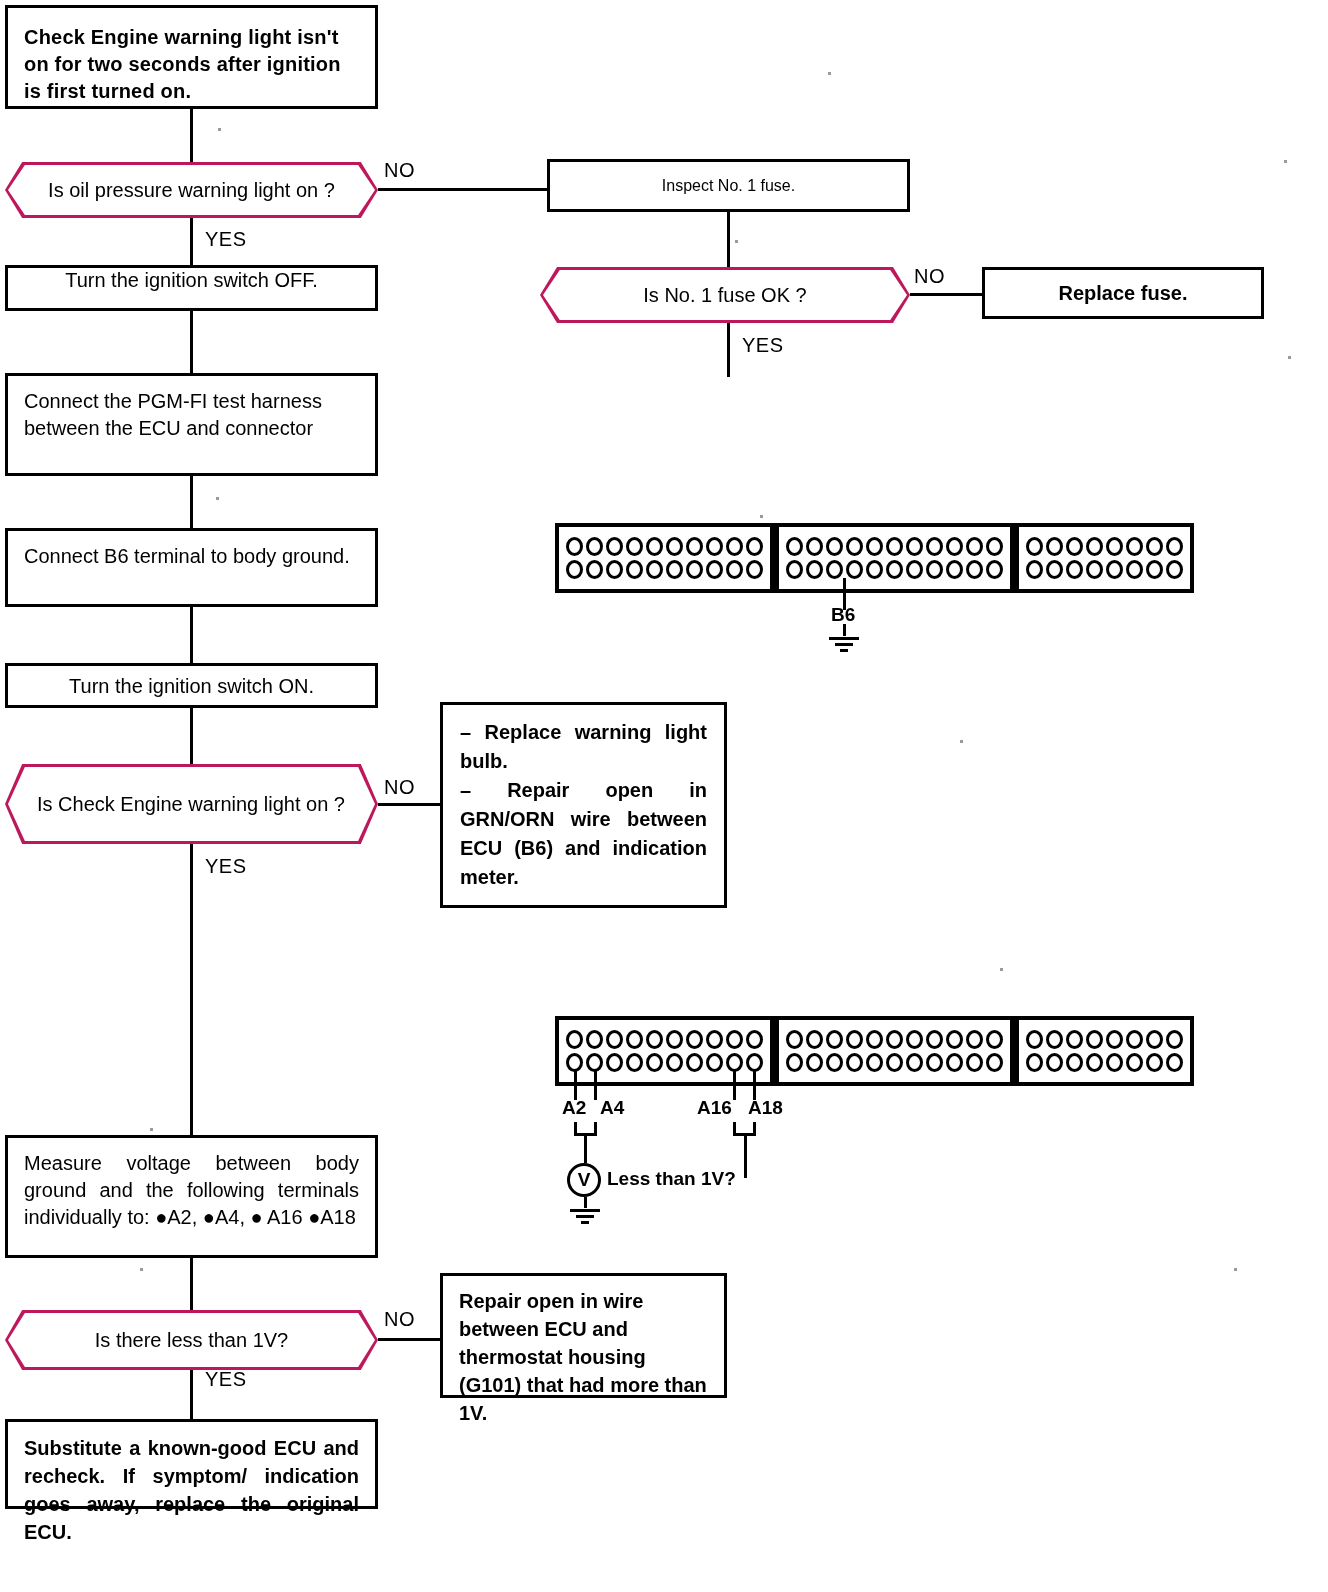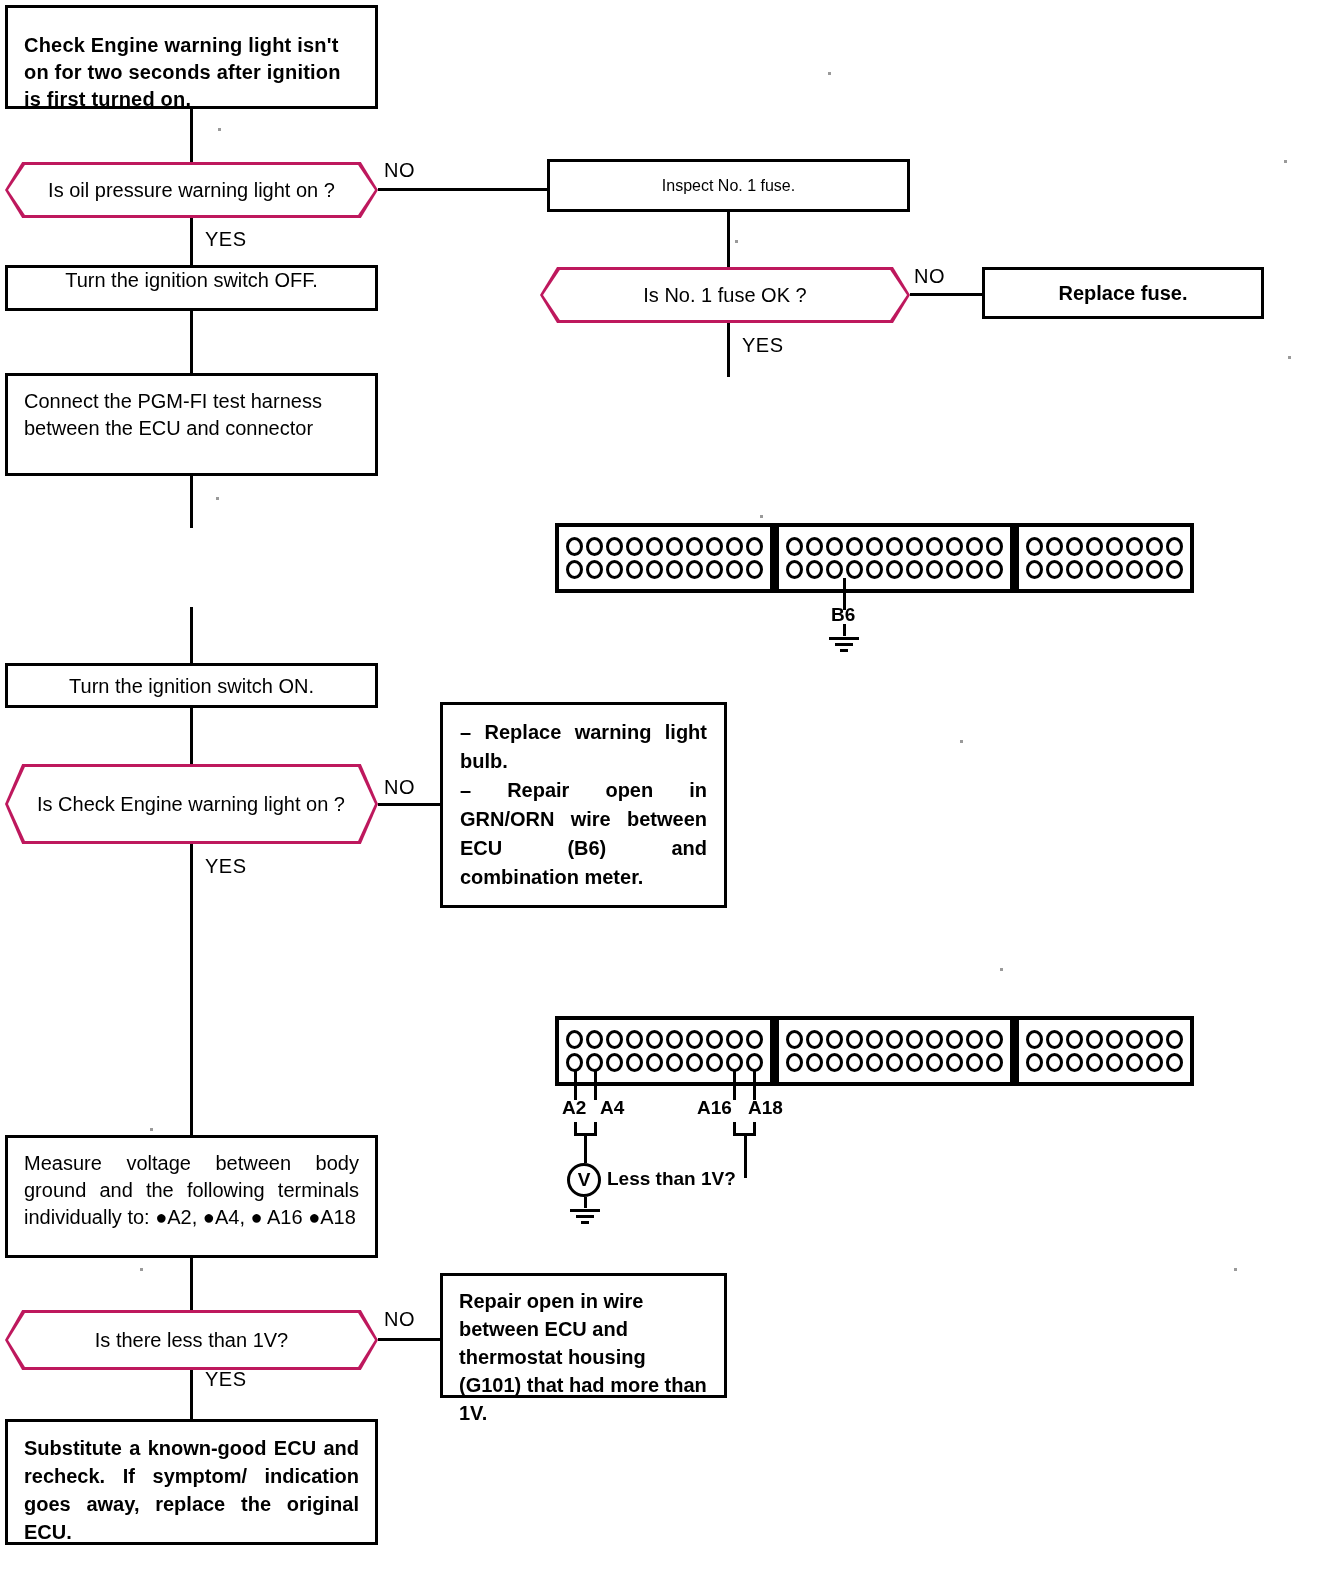--- a/index.html
+++ b/index.html
@@ -193,21 +193,21 @@
   <div class="speck" style="left:735px;top:240px;"></div>
   <div class="speck" style="left:1288px;top:356px;"></div>
   <div class="speck" style="left:216px;top:497px;"></div>
   <div class="speck" style="left:760px;top:515px;"></div>
   <div class="speck" style="left:960px;top:740px;"></div>
   <div class="speck" style="left:1000px;top:968px;"></div>
   <div class="speck" style="left:150px;top:1128px;"></div>
   <div class="speck" style="left:140px;top:1268px;"></div>
   <div class="speck" style="left:1234px;top:1268px;"></div>
 
-  <div class="box bold" style="left:5px;top:5px;width:373px;height:104px;padding:24px 16px 10px 16px;font-size:20px;line-height:27px;letter-spacing:.2px;">
+  <div class="box bold" style="left:5px;top:5px;width:373px;height:104px;padding:24px 16px 10px 16px;font-size:20px;line-height:27px;letter-spacing:.2px;align-items:center;">
     <span class="txt">Check Engine warning light isn't on for two seconds after ignition is first turned on.</span>
   </div>
 
   <div class="vline" style="left:190px;top:109px;height:53px;"></div>
 
   <div class="hex center" style="left:5px;top:162px;width:373px;height:56px;font-size:20px;line-height:24px;">
     <div class="inner"></div>
     <span class="htxt">Is oil pressure warning light on ?</span>
   </div>
 
@@ -222,20 +222,23 @@
   </div>
 
   <div class="vline" style="left:190px;top:311px;height:62px;"></div>
 
   <div class="box" style="left:5px;top:373px;width:373px;height:103px;padding:12px 16px;font-size:20px;line-height:27px;">
     <span class="txt">Connect the PGM-FI test harness between the ECU and connector</span>
   </div>
 
   <div class="vline" style="left:190px;top:476px;height:52px;"></div>
 
+  <div class="box justify" style="left:5px;top:528px;width:373px;height:79px;padding:12px 16px;font-size:20px;line-height:27px;">
+    <span class="txt">Connect B6 terminal to body ground.</span>
+  </div>
 
   <div class="vline" style="left:190px;top:607px;height:56px;"></div>
 
   <div class="box center" style="left:5px;top:663px;width:373px;height:45px;padding:0 14px;align-items:center;font-size:20px;line-height:24px;">
     <span class="txt">Turn the ignition switch ON.</span>
   </div>
 
   <div class="vline" style="left:190px;top:708px;height:56px;"></div>
 
   <div class="hex left" style="left:5px;top:764px;width:373px;height:80px;font-size:20px;line-height:27px;">
@@ -259,21 +262,21 @@
     <div class="inner"></div>
     <span class="htxt">Is there less than 1V?</span>
   </div>
 
   <div class="hline" style="left:378px;top:1338px;width:62px;"></div>
   <div class="branch-label" style="left:384px;top:1308px;">NO</div>
 
   <div class="vline" style="left:190px;top:1366px;height:53px;"></div>
   <div class="branch-label" style="left:205px;top:1368px;">YES</div>
 
-  <div class="box bold justify" style="left:5px;top:1419px;width:373px;height:126px;padding:12px 16px;font-size:20px;line-height:28px;">
+  <div class="box bold justify" style="left:5px;top:1419px;width:373px;height:90px;padding:12px 16px;font-size:20px;line-height:28px;">
     <span class="txt">Substitute a known-good ECU and recheck. If symptom/ indication goes away, replace the original ECU.</span>
   </div>
 
   <div class="box center" style="left:547px;top:159px;width:363px;height:53px;padding:0 14px;align-items:center;font-size:16px;line-height:24px;">
     <span class="txt">Inspect No. 1 fuse.</span>
   </div>
 
   <div class="vline" style="left:727px;top:212px;height:55px;"></div>
 
   <div class="hex center" style="left:540px;top:267px;width:370px;height:56px;font-size:20px;line-height:24px;">
@@ -375,21 +378,21 @@
   <div class="pinlabel" style="left:831px;top:604px;">B6</div>
   <div class="lead" style="left:843px;top:624px;height:12px;"></div>
   <div class="gnd" style="left:829px;top:634px;">
     <i></i>
       <i></i>
       <i></i>
   </div>
 
   <div class="box bold" style="left:440px;top:702px;width:287px;height:206px;padding:13px 17px;font-size:20px;line-height:29px;text-align:justify;">
     <span class="txt">– Replace warning light bulb.
-– Repair open in GRN/ORN wire between ECU (B6) and combination meter.</span>
+– Repair open in GRN/ORN wire between ECU (B6) and indication meter.</span>
   </div>
 
   <div class="plug" style="left:555px;top:1016px;height:70px;">
     <div class="plug-seg">
       <div class="pin-row">
         <span class="pin"></span>
           <span class="pin"></span>
           <span class="pin"></span>
           <span class="pin"></span>
           <span class="pin"></span>

